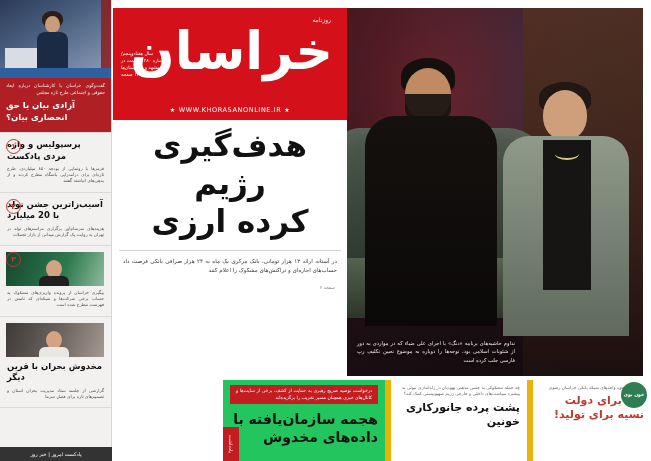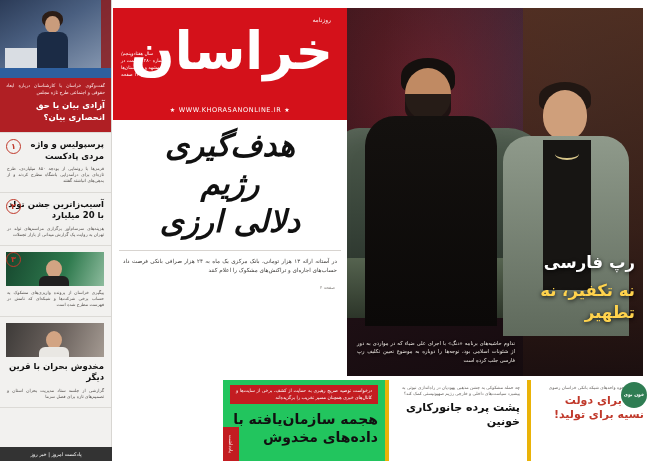--- a/index.html
+++ b/index.html
@@ -92,21 +92,21 @@
     line-height: 6.5px;
     text-align: justify;
     color: #fdecec;
     direction: rtl;
   }
   .side-title {
     font-size: 8.5px;
     font-weight: bold;
     line-height: 11.5px;
     color: #111;
-    text-align: right;
+    text-align: left;
     margin-bottom: 4px;
   }
   .side-title.white { color: #fff; }
   .side-body {
     font-size: 4.4px;
     line-height: 6.2px;
     color: #55514e;
     text-align: justify;
   }
   .side-num {
@@ -209,21 +209,21 @@
     text-align: center;
     direction: rtl;
   }
   .headline {
     font-size: 31px;
     font-weight: bold;
     line-height: 38px;
     color: #111;
     margin: 4px 0 0 0;
   }
-  .headline .l2 { display: block; font-style: italic; }
+  .headline .l2 { display: block; }
   .headline-rule {
     width: 100%;
     height: 1px;
     background: #d8d4d0;
     margin: 10px 0 6px 0;
   }
   .headline-lead {
     font-size: 5.6px;
     line-height: 9px;
     color: #3c3a38;
@@ -363,21 +363,21 @@
     left: 113px;
     right: 0;
     top: 380px;
     bottom: 0;
     display: flex;
     direction: rtl;
   }
   .b-col {
     box-sizing: border-box;
     padding: 5px 7px;
-    border-left: 4px solid #eab308;
+    border-left: 6px solid #eab308;
     direction: rtl;
   }
   .b-col:last-child { border-left: none; }
   .b-col .b-kicker {
     font-size: 4.4px;
     line-height: 6.4px;
     color: #6a6764;
     text-align: right;
   }
   .b-col .b-title {
@@ -513,21 +513,21 @@
 ۱۶ صفحه</div>
     <div class="logo-site">
       <span class="star">★</span><span>WWW.KHORASANONLINE.IR</span><span class="star">★</span>
     </div>
   </div>
 
   <div class="headline-col">
     <div class="headline">
       <span class="l2">هدف‌گیری</span>
       <span class="l2">رژیم</span>
-      <span class="l2">دلالی ارزی</span>
+      <span class="l2">کرده ارزی</span>
     </div>
     <div class="headline-rule"></div>
     <div class="headline-lead">در آستانه ارائه ۱۳ هزار تومانی، بانک مرکزی یک ماه به ۲۴ هزار صرافی بانکی فرصت داد حساب‌های اجاره‌ای و تراکنش‌های مشکوک را اعلام کنند</div>
     <div class="headline-credit">صفحه ۴</div>
   </div>
 
   <div class="photo">
     <div class="bgwash"></div>
     <div class="wall"></div>
     <div class="car"></div>
@@ -536,24 +536,20 @@
     <div class="man-a-hair"></div>
     <div class="man-a-head"></div>
     <div class="man-a-beard"></div>
     <div class="man-a-body"></div>
     <div class="man-b-hair"></div>
     <div class="man-b-head"></div>
     <div class="man-b-body"></div>
     <div class="man-b-shirt"></div>
     <div class="man-b-chain"></div>
 
-    <div class="photo-caption">
-      <div class="pc-title">رپ فارسی</div>
-      <div class="pc-sub">نه تکفیر، نه تطهیر</div>
-    </div>
     <div class="photo-deck">تداوم حاشیه‌های برنامه «دنگ» با اجرای علی ضیاء که در مواردی به دور از شئونات اسلامی بود، توجه‌ها را دوباره به موضوع تعیین تکلیف رپ فارسی جلب کرده است</div>
   </div>
 
   <div class="bottom">
 
     <div class="b-col col-1">
       <div class="green-stamp">خون بوی</div>
       <div class="b-kicker">تحلیلی به نحوه واحدهای شبکه بانکی خراسان رضوی</div>
       <div class="b-title red">نقد برای دولت نسیه برای تولید!</div>
     </div>

